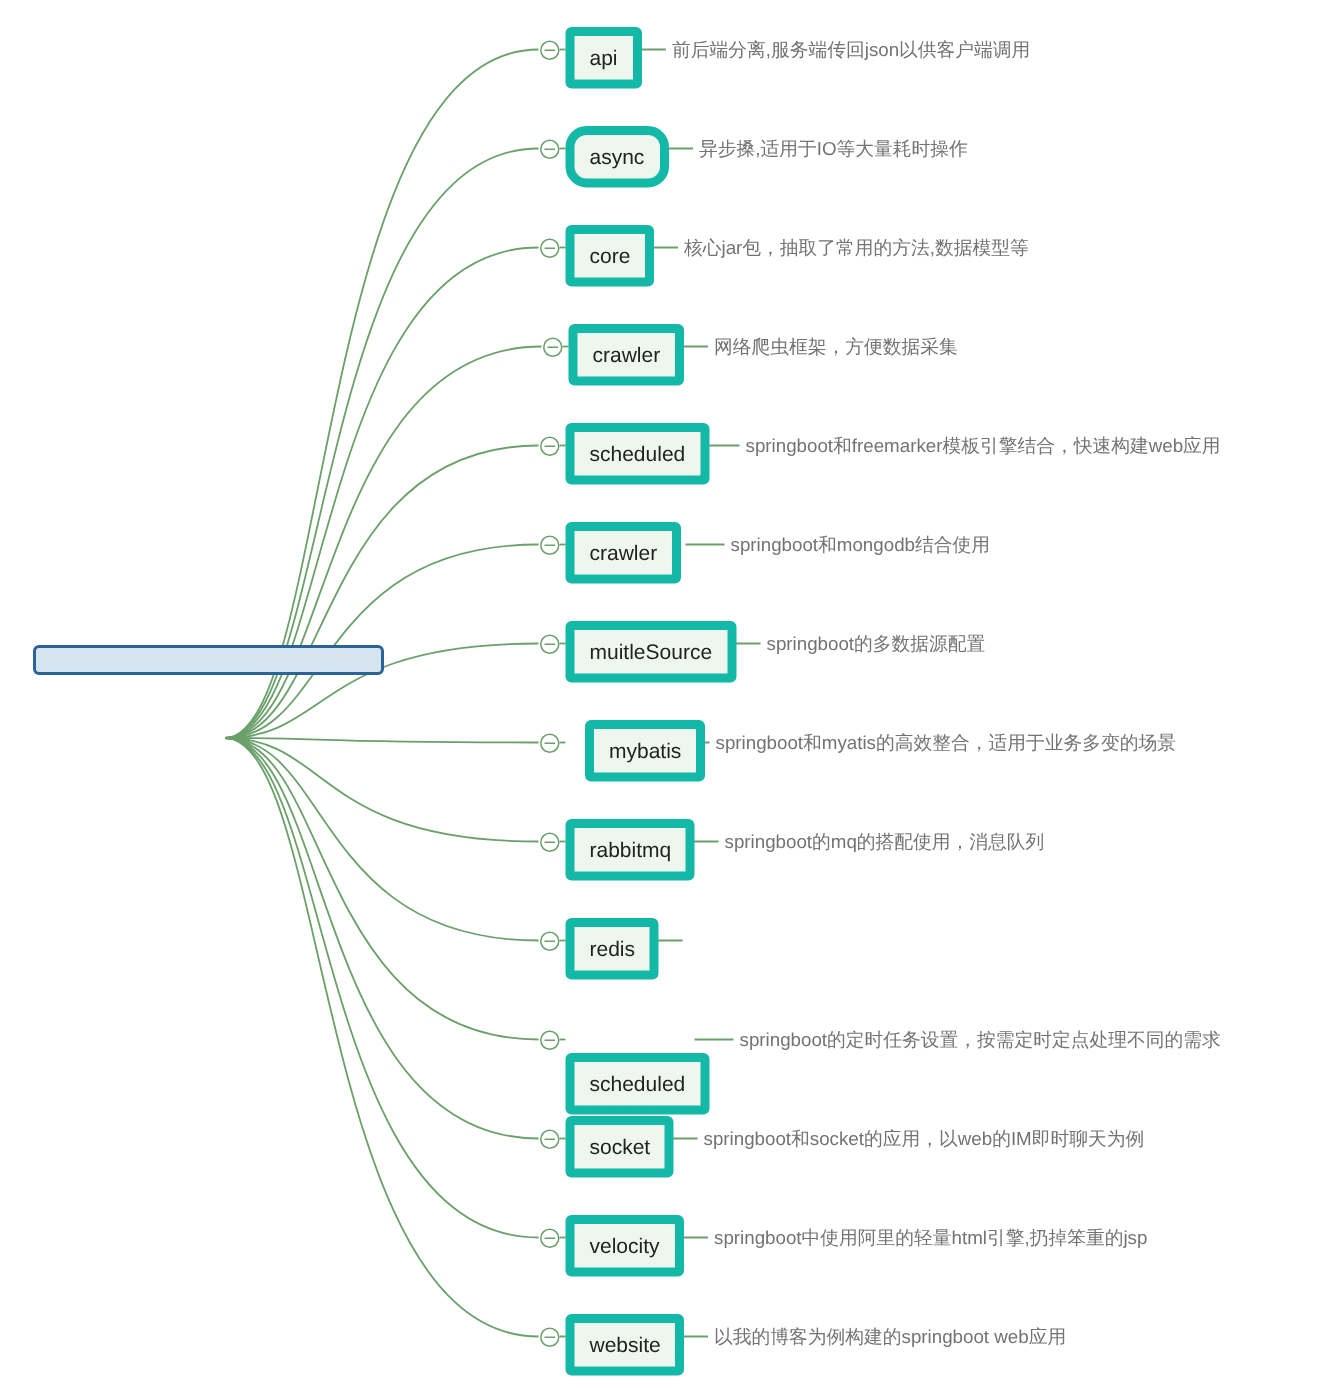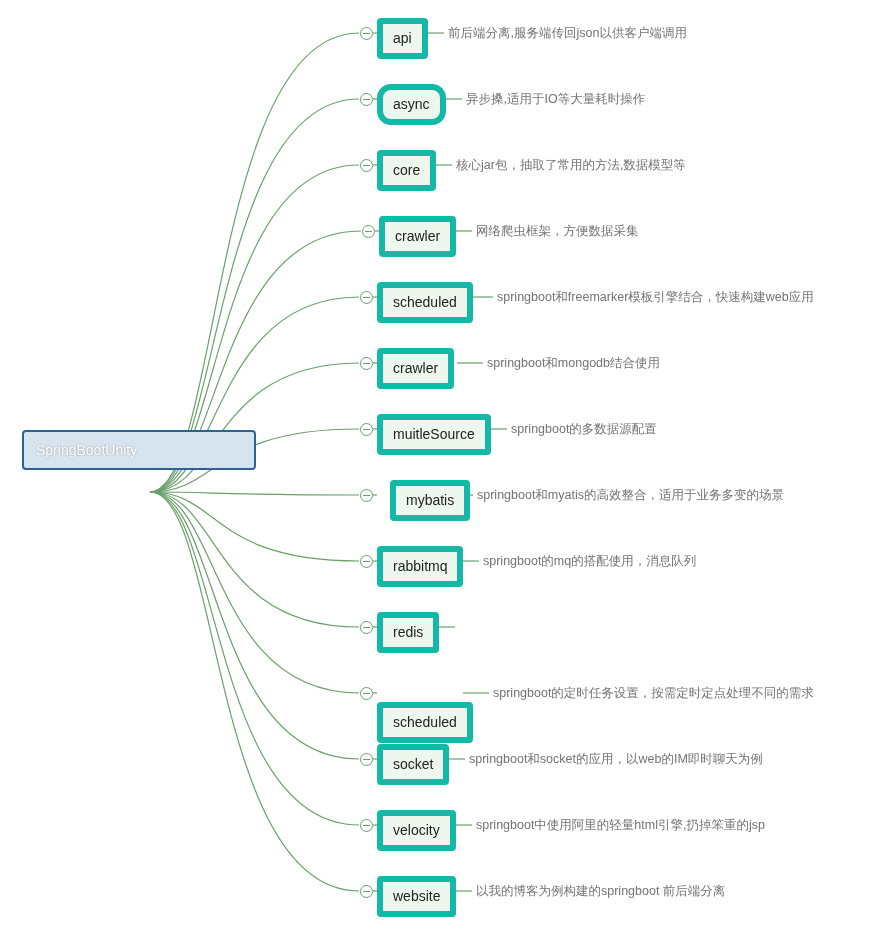--- a/index.html
+++ b/index.html
@@ -123,21 +123,21 @@
       <path d="M 150 492 C 220 492, 210 759, 359 759" fill="none" stroke="#6aa06a" stroke-width="1.2"></path>
       <line x1="373" y1="759" x2="377" y2="759" stroke="#6aa06a" stroke-width="1.2"></line>
       <line x1="439" y1="759" x2="465" y2="759" stroke="#6aa06a" stroke-width="1.2"></line>
       <path d="M 150 492 C 220 492, 210 825, 359 825" fill="none" stroke="#6aa06a" stroke-width="1.2"></path>
       <line x1="373" y1="825" x2="377" y2="825" stroke="#6aa06a" stroke-width="1.2"></line>
       <line x1="446" y1="825" x2="472" y2="825" stroke="#6aa06a" stroke-width="1.2"></line>
       <path d="M 150 492 C 220 492, 210 891, 359 891" fill="none" stroke="#6aa06a" stroke-width="1.2"></path>
       <line x1="373" y1="891" x2="377" y2="891" stroke="#6aa06a" stroke-width="1.2"></line>
       <line x1="446" y1="891" x2="472" y2="891" stroke="#6aa06a" stroke-width="1.2"></line>
     </svg>
-<div class="root-node" style="left: 22px; top: 430px; width: 234px;"><span class="line1">SpringBootUnity</span></div>
+<div class="root-node" style="left: 22px; top: 430px; width: 234px;"></div>
     <div class="topic" style="left: 377px; top: 18px;"><span>api</span></div>
     <div class="collapse" style="left: 360px; top: 27px;"></div>
     <div class="note" style="top: 25px; left: 448px;">前后端分离,服务端传回json以供客户端调用</div>
     <div class="topic" style="left: 377px; top: 84px; border-radius: 14px;"><span>async</span></div>
     <div class="collapse" style="left: 360px; top: 93px;"></div>
     <div class="note" style="top: 91px; left: 466px;">异步搡,适用于IO等大量耗时操作</div>
     <div class="topic" style="left: 377px; top: 150px;"><span>core</span></div>
     <div class="collapse" style="left: 360px; top: 159px;"></div>
     <div class="note" style="top: 157px; left: 456px;">核心jar包，抽取了常用的方法,数据模型等</div>
     <div class="topic" style="left: 379px; top: 216px;"><span>crawler</span></div>
@@ -164,14 +164,14 @@
     <div class="collapse" style="left: 360px; top: 687px;"></div>
     <div class="note" style="top: 685px; left: 493px;">springboot的定时任务设置，按需定时定点处理不同的需求</div>
     <div class="topic" style="left: 377px; top: 744px;"><span>socket</span></div>
     <div class="collapse" style="left: 360px; top: 753px;"></div>
     <div class="note" style="top: 751px; left: 469px;">springboot和socket的应用，以web的IM即时聊天为例</div>
     <div class="topic" style="left: 377px; top: 810px;"><span>velocity</span></div>
     <div class="collapse" style="left: 360px; top: 819px;"></div>
     <div class="note" style="top: 817px; left: 476px;">springboot中使用阿里的轻量html引擎,扔掉笨重的jsp</div>
     <div class="topic" style="left: 377px; top: 876px;"><span>website</span></div>
     <div class="collapse" style="left: 360px; top: 885px;"></div>
-    <div class="note" style="top: 883px; left: 476px;">以我的博客为例构建的springboot 前后端分离</div>
+    <div class="note" style="top: 883px; left: 476px;">以我的博客为例构建的springboot web应用</div>
   </div>
 
 </body></html>

